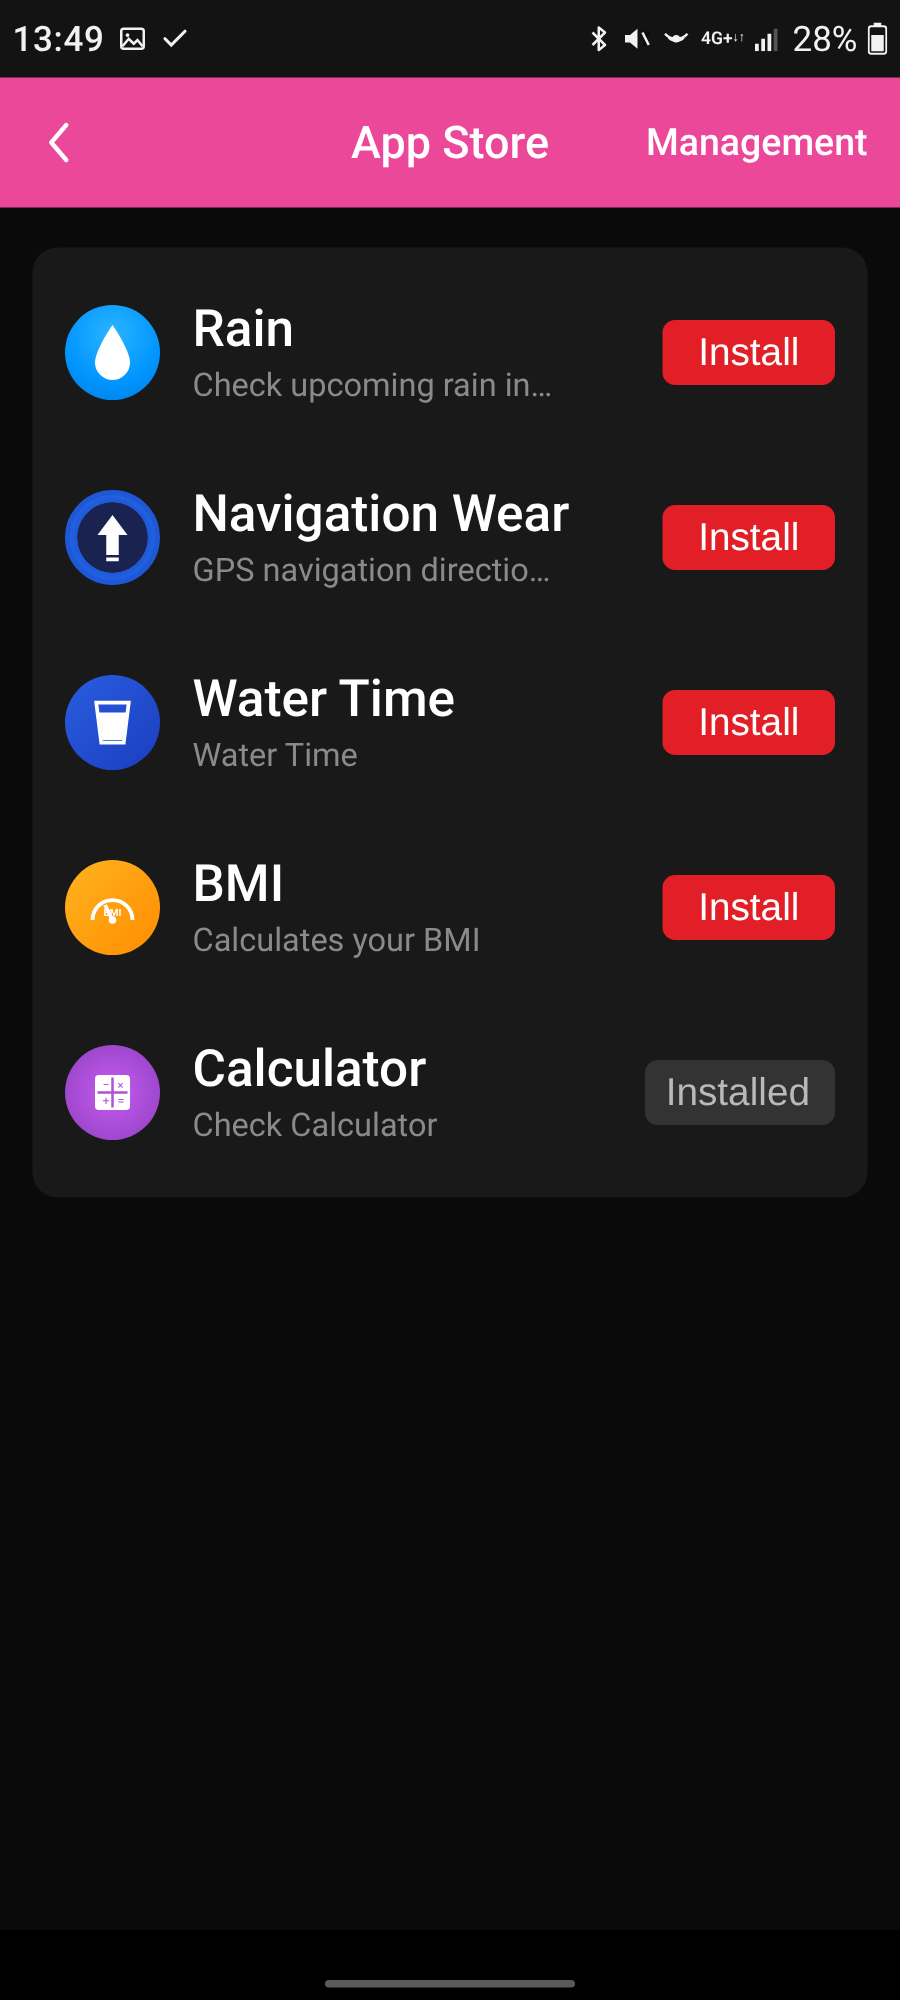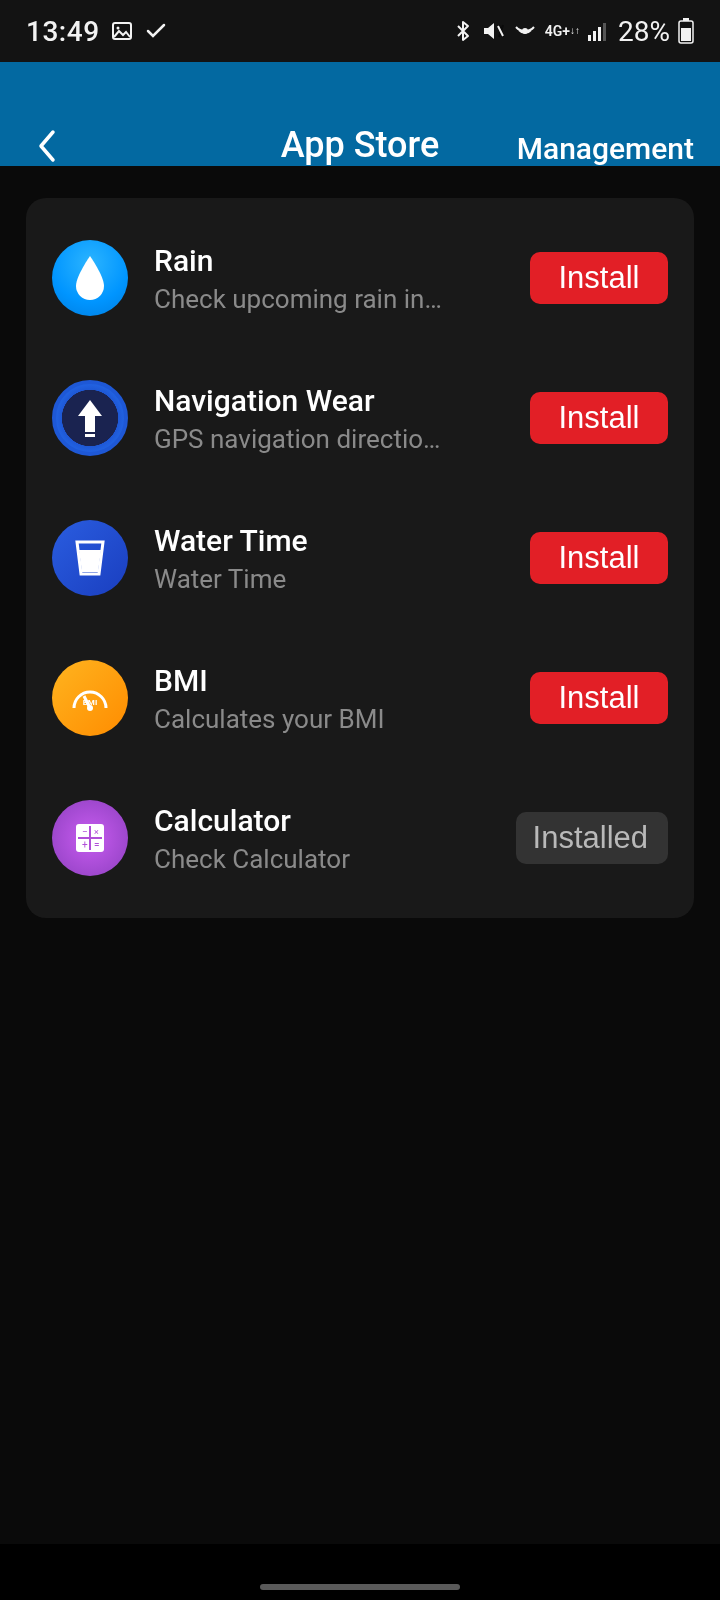--- a/index.html
+++ b/index.html
@@ -11,34 +11,34 @@
       color: #fff;
       overflow: hidden;
       position: relative;
     }
     
     .statusbar {
       height: 62px;
       display: flex;
       align-items: center;
       justify-content: space-between;
-      padding: 0 26px;
+      padding: 0 10px;
       background: #131313;
     }
     .status-left { display: flex; align-items: center; gap: 10px; }
     .time { font-size: 28px; font-weight: 500; color: #f2f2f2; letter-spacing:.5px;}
     .status-right { display: flex; align-items: center; gap: 8px; }
     .bat { font-size: 28px; color: #f2f2f2; }
     .sicon { display:inline-flex; align-items:center; justify-content:center; }
     
     .header {
       height: 104px;
-      background: #0369a1;
+      background: #ec4899;
       display: flex;
-      align-items: flex-end;
+      align-items: center;
       padding: 0 26px;
       position: relative;
     }
     .back { width: 40px; height: 40px; display:flex;align-items:center;justify-content:center;}
     .title {
       position: absolute;
       left: 50%;
       transform: translateX(-50%);
       font-size: 36px;
       font-weight: 500;
@@ -62,21 +62,21 @@
       align-items: center;
       padding: 32px 26px;
       gap: 26px;
     }
     .app-icon {
       width: 76px; height: 76px; border-radius: 50%;
       flex-shrink: 0;
       display:flex;align-items:center;justify-content:center;
     }
     .info { flex: 1; min-width: 0; }
-    .name { font-size: 30px; color: #fff; margin-bottom: 6px; font-weight:500;}
+    .name { font-size: 41px; color: #fff; margin-bottom: 6px; font-weight:500;}
     .desc { font-size: 26px; color: #8a8a8a; white-space: nowrap; overflow: hidden; text-overflow: ellipsis; max-width: 290px;}
     .btn {
       min-width: 138px;
       height: 52px;
       border-radius: 10px;
       border: none;
       font-size: 31px;
       font-weight: 500;
       display:flex;align-items:center;justify-content:center;
       padding: 0 20px;

